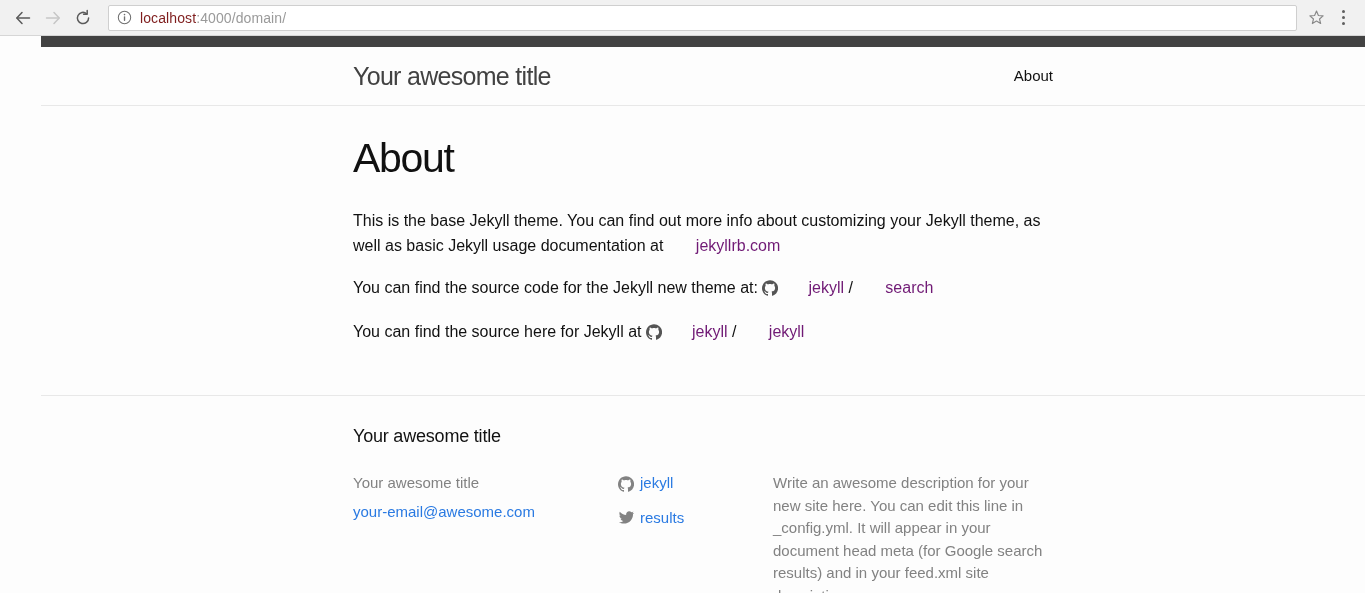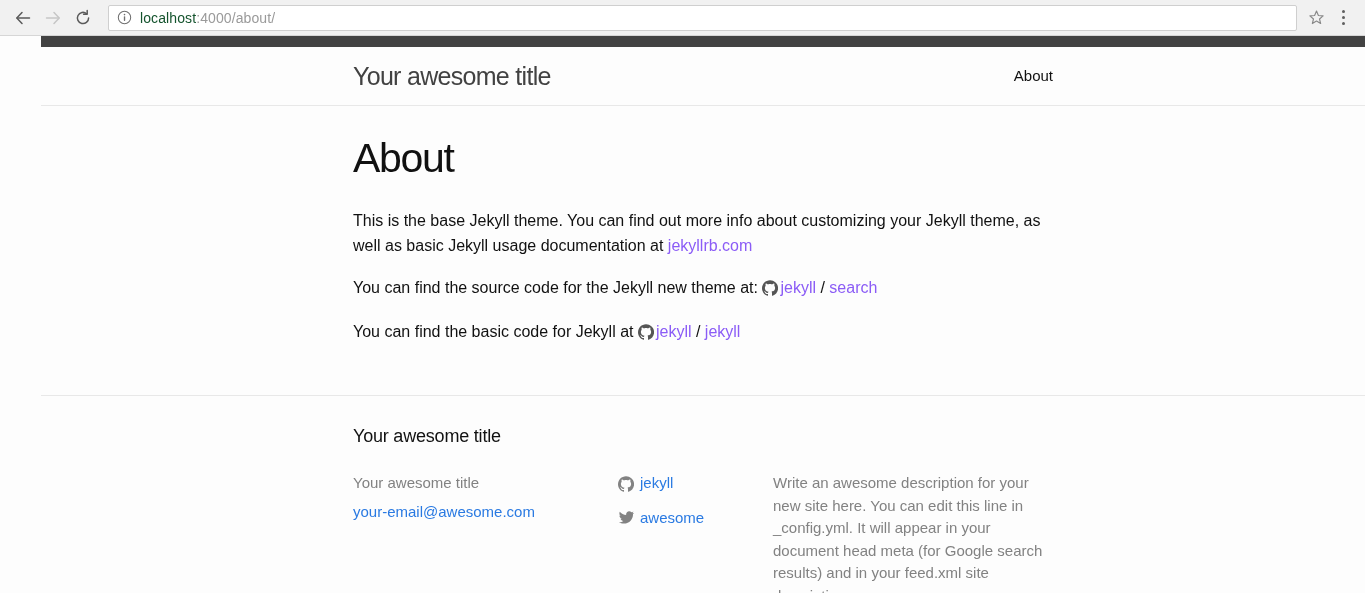--- a/index.html
+++ b/index.html
@@ -41,21 +41,21 @@
   }
   .info-icon { flex: 0 0 auto; margin-right: 8px; display: flex; align-items: center; }
   .url-text {
     font-size: 14px;
     color: #9a9a9a;
     white-space: nowrap;
     overflow: hidden;
     text-overflow: ellipsis;
     letter-spacing: 0.1px;
   }
-  .url-text .host { color: #14532d; }
+  .url-text .host { color: #7f1d1d; }
   .star-btn {
     flex: 0 0 auto;
     width: 26px; height: 26px;
     display: flex; align-items: center; justify-content: center;
   }
   .menu-btn {
     flex: 0 0 auto;
     width: 28px; height: 28px;
     display: flex; flex-direction: column;
     align-items: center; justify-content: center;
@@ -117,21 +117,21 @@
     line-height: 1.1;
     color: #111111;
     margin: 0 0 28px 0;
   }
   .post-content p {
     font-size: 16px;
     line-height: 1.55;
     color: #111111;
     margin: 0 0 17px 0;
   }
-  a.link { color: #8b5cf6; text-decoration: none; }
+  a.link { color: #701a75; text-decoration: none; margin-left: 28px; }
   .gh-inline {
     display: inline-block;
     vertical-align: -3px;
     margin-right: 2px;
   }
   .sep { color: #111111; }
 
   
   .site-footer {
     border-top: 1px solid #e8e8e8;
@@ -200,21 +200,21 @@
   </div>
 
   <div class="omnibox">
     <span class="info-icon">
       <svg width="15" height="15" viewBox="0 0 16 16">
         <circle cx="8" cy="8" r="6.6" fill="none" stroke="#6f6f6f" stroke-width="1.1"></circle>
         <circle cx="8" cy="4.9" r="0.85" fill="#6f6f6f"></circle>
         <rect x="7.3" y="6.6" width="1.45" height="5" rx="0.6" fill="#6f6f6f"></rect>
       </svg>
     </span>
-    <span class="url-text"><span class="host">localhost</span><span>:4000/about/</span></span>
+    <span class="url-text"><span class="host">localhost</span><span>:4000/domain/</span></span>
   </div>
 
   <div class="star-btn">
     <svg width="17" height="17" viewBox="0 0 18 18">
       <path d="M9 2.2 L11 6.9 L16 7.3 L12.2 10.6 L13.4 15.4 L9 12.8 L4.6 15.4 L5.8 10.6 L2 7.3 L7 6.9 Z" fill="none" stroke="#888888" stroke-width="1.2" stroke-linejoin="round"></path>
     </svg>
   </div>
 
   <div class="menu-btn">
     <i></i>
@@ -241,21 +241,21 @@
       <h1 class="post-title">About</h1>
 
       <div class="post-content">
 
         <p><span>This is the base Jekyll theme. You can find out more info about customizing your Jekyll theme, as well as basic Jekyll usage documentation at </span><a class="link" href="#">jekyllrb.com</a></p>
 
         <p><span>You can find the source code for the Jekyll new theme at: </span><span class="gh-inline"><svg width="16" height="16" viewBox="0 0 16 16" fill="#555555">
                 <path d="M8 0.2C3.6 0.2 0 3.8 0 8.2c0 3.5 2.3 6.5 5.5 7.6.4.1.5-.2.5-.4v-1.4c-2.2.5-2.7-1-2.7-1-.4-.9-.9-1.2-.9-1.2-.7-.5.1-.5.1-.5.8.1 1.2.8 1.2.8.7 1.2 1.9.9 2.3.7.1-.5.3-.9.5-1.1-1.8-.2-3.6-.9-3.6-3.9 0-.9.3-1.6.8-2.1-.1-.2-.4-1 .1-2.1 0 0 .7-.2 2.2.8.6-.2 1.3-.3 2-.3s1.4.1 2 .3c1.5-1 2.2-.8 2.2-.8.4 1.1.2 1.9.1 2.1.5.6.8 1.3.8 2.1 0 3-1.8 3.7-3.6 3.9.3.2.5.8.5 1.5v2.2c0 .2.1.5.6.4 3.2-1.1 5.5-4.1 5.5-7.6 0-4.4-3.6-8-8-8z"></path>
               </svg></span><a class="link" href="#">jekyll</a><span class="sep"> / </span><a class="link" href="#">search</a></p>
 
-        <p><span>You can find the basic code for Jekyll at </span><span class="gh-inline"><svg width="16" height="16" viewBox="0 0 16 16" fill="#555555">
+        <p><span>You can find the source here for Jekyll at </span><span class="gh-inline"><svg width="16" height="16" viewBox="0 0 16 16" fill="#555555">
                 <path d="M8 0.2C3.6 0.2 0 3.8 0 8.2c0 3.5 2.3 6.5 5.5 7.6.4.1.5-.2.5-.4v-1.4c-2.2.5-2.7-1-2.7-1-.4-.9-.9-1.2-.9-1.2-.7-.5.1-.5.1-.5.8.1 1.2.8 1.2.8.7 1.2 1.9.9 2.3.7.1-.5.3-.9.5-1.1-1.8-.2-3.6-.9-3.6-3.9 0-.9.3-1.6.8-2.1-.1-.2-.4-1 .1-2.1 0 0 .7-.2 2.2.8.6-.2 1.3-.3 2-.3s1.4.1 2 .3c1.5-1 2.2-.8 2.2-.8.4 1.1.2 1.9.1 2.1.5.6.8 1.3.8 2.1 0 3-1.8 3.7-3.6 3.9.3.2.5.8.5 1.5v2.2c0 .2.1.5.6.4 3.2-1.1 5.5-4.1 5.5-7.6 0-4.4-3.6-8-8-8z"></path>
               </svg></span><a class="link" href="#">jekyll</a><span class="sep"> / </span><a class="link" href="#">jekyll</a></p>
 
       </div>
     </div>
   </main>
 
   <footer class="site-footer">
     <div class="wrapper">
       <h2 class="footer-heading">Your awesome title</h2>
@@ -278,21 +278,21 @@
                   </svg>
               </span>
               <a href="#">jekyll</a>
             </li>
             <li>
               <span class="social-icon">
                 <svg width="16" height="14" viewBox="0 0 16 14" fill="#828282">
                     <path d="M16 1.7c-.6.3-1.2.4-1.9.5.7-.4 1.2-1 1.4-1.8-.6.4-1.3.6-2.1.8C12.9.6 12.1.2 11.2.2 9.5.2 8.1 1.6 8.1 3.3c0 .2 0 .5.1.7C5.6 3.9 3.3 2.7 1.8.8c-.3.5-.4 1-.4 1.6 0 1.1.5 2 1.4 2.6-.5 0-1-.2-1.4-.4 0 1.5 1.1 2.8 2.5 3.1-.3.1-.6.1-.8.1-.2 0-.4 0-.6-.1.4 1.2 1.5 2.1 2.9 2.2-1.1.8-2.4 1.3-3.8 1.3H.9c1.4.9 3.1 1.4 4.9 1.4 5.9 0 9.2-4.9 9.2-9.2v-.4c.6-.5 1.1-1 1.5-1.7z"></path>
                   </svg>
               </span>
-              <a href="#">awesome</a>
+              <a href="#">results</a>
             </li>
           </ul>
         </div>
 
         <div class="footer-col-3">
           <p class="footer-desc">Write an awesome description for your new site here. You can edit this line in _config.yml. It will appear in your document head meta (for Google search results) and in your feed.xml site description.</p>
         </div>
 
       </div>
     </div>

